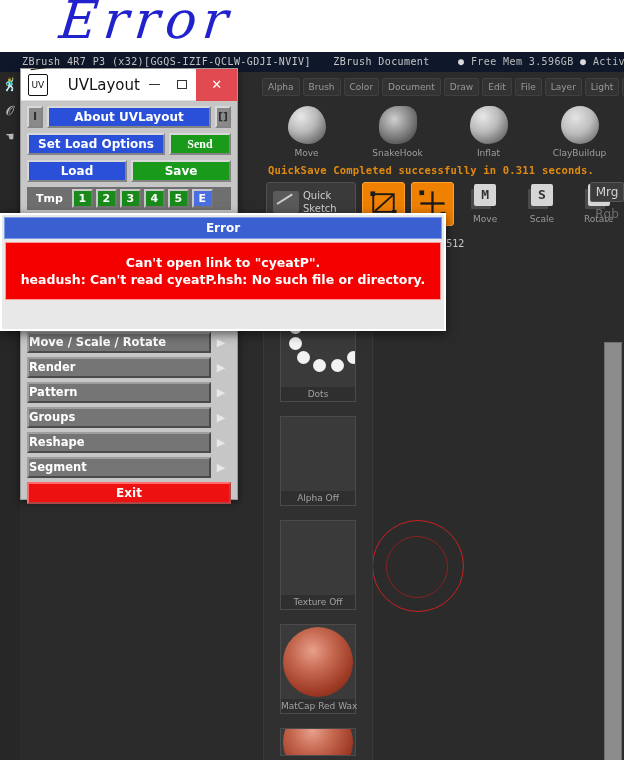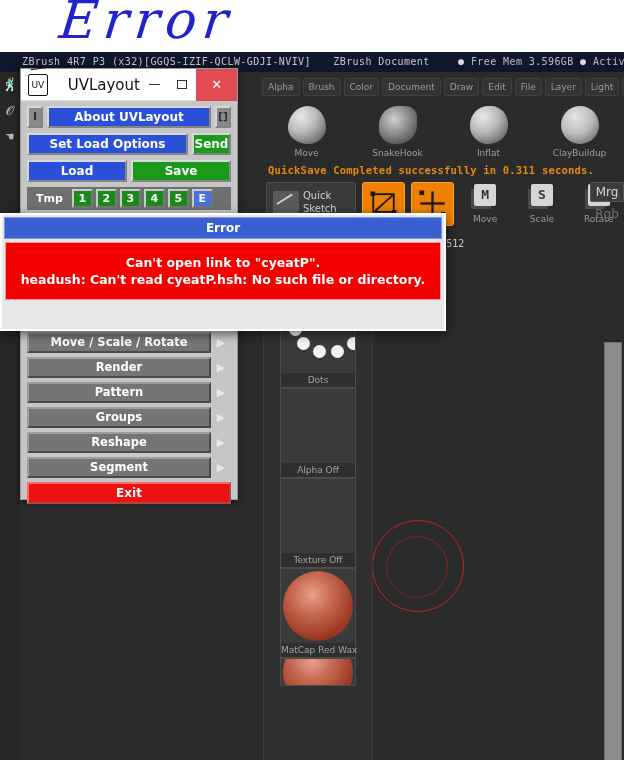--- a/index.html
+++ b/index.html
@@ -155,21 +155,21 @@
   }
   .bc-outer { left: 352px; top: 232px; width: 92px; height: 92px; }
   .bc-inner { left: 366px; top: 248px; width: 62px; height: 62px; border-color: #8a2020; }
 
   
   .zb-palette {
     position: absolute; left: 263px; top: 232px; width: 110px; height: 528px;
     background: #303030; border-left: 1px solid #3a3a3a; border-right: 1px solid #3a3a3a;
   }
   .pal-item {
-    width: 76px; margin: 0 auto 0 auto; background: #3a3a3a;
+    width: 76px; margin: 0 auto 14px auto; background: #3a3a3a;
     border: 1px solid #4b4b4b; position: relative;
   }
   .pal-item .pal-body { height: 74px; position: relative; overflow: hidden; background: #3a3a3a; }
   .pal-item .pal-label {
     height: 14px; line-height: 14px; text-align: center;
     color: #a2a2a2; font-size: 9px; background: #2f2f2f;
     font-family: "DejaVu Sans", sans-serif; white-space: nowrap;
   }
   .pal-dots .d {
     position: absolute; width: 13px; height: 13px; border-radius: 50%;
@@ -239,21 +239,21 @@
     width: 21px; height: 19px; line-height: 15px; font-size: 11px; font-weight: bold;
     text-align: center; border: 2px outset #c9c9c9; color: #ffffff;
   }
   .tmp-g { background: #1a8a1a; }
   .tmp-b { background: #4a6fe0; }
 
   .uv-menu { margin-top: 2px; }
   .uv-menurow { display: flex; align-items: center; margin-bottom: 4px; }
   .uv-menubtn {
     flex: 1; background: #757575; border: 2px outset #9e9e9e;
-    color: #ffffff; font-size: 11.5px; font-weight: bold; text-align: center;
+    color: #ffffff; font-size: 11.5px; font-weight: bold; text-align: left;
     height: 21px; line-height: 17px;
   }
   .uv-arrow {
     width: 20px; text-align: center; color: #e8e8e8; font-size: 11px;
   }
   .uv-exit {
     margin-top: 4px; background: #ee1111; border: 2px outset #ff6a6a;
     color: #ffffff; font-size: 12px; font-weight: bold; text-align: center;
     height: 22px; line-height: 18px;
   }
@@ -449,21 +449,21 @@
 
     <div class="uv-body">
       <div class="uv-row">
         <div class="btn3d btn-side">I</div>
         <div class="btn3d btn-blue uv-flex1">About UVLayout</div>
         <div class="btn3d btn-side">[]</div>
       </div>
 
       <div class="uv-row">
         <div class="btn3d btn-blue uv-flex1">Set Load Options</div>
-        <div class="btn3d btn-green" style="width:39px;">Send</div>
+        <div class="btn3d btn-green" style="width:62px;font-family:Liberation Serif, serif;">Send</div>
       </div>
 
       <div class="uv-row">
         <div class="btn3d btn-blue uv-flex1">Load</div>
         <div class="btn3d btn-green uv-flex1">Save</div>
       </div>
 
       <div class="uv-tmprow">
         <div class="uv-tmplabel">Tmp</div>
         <div class="tmp-btn tmp-g">1</div>

